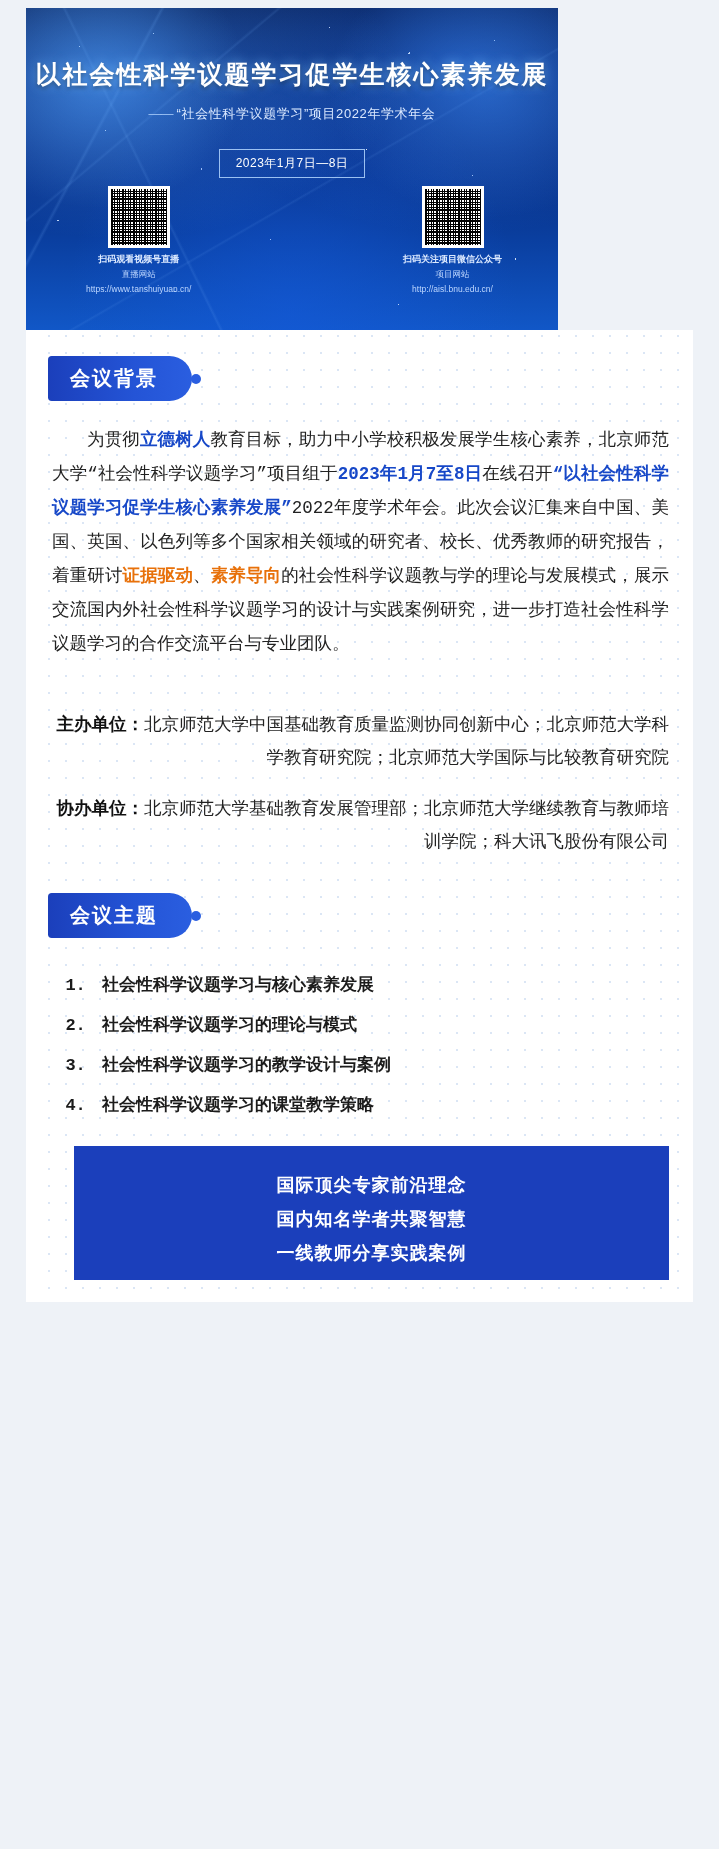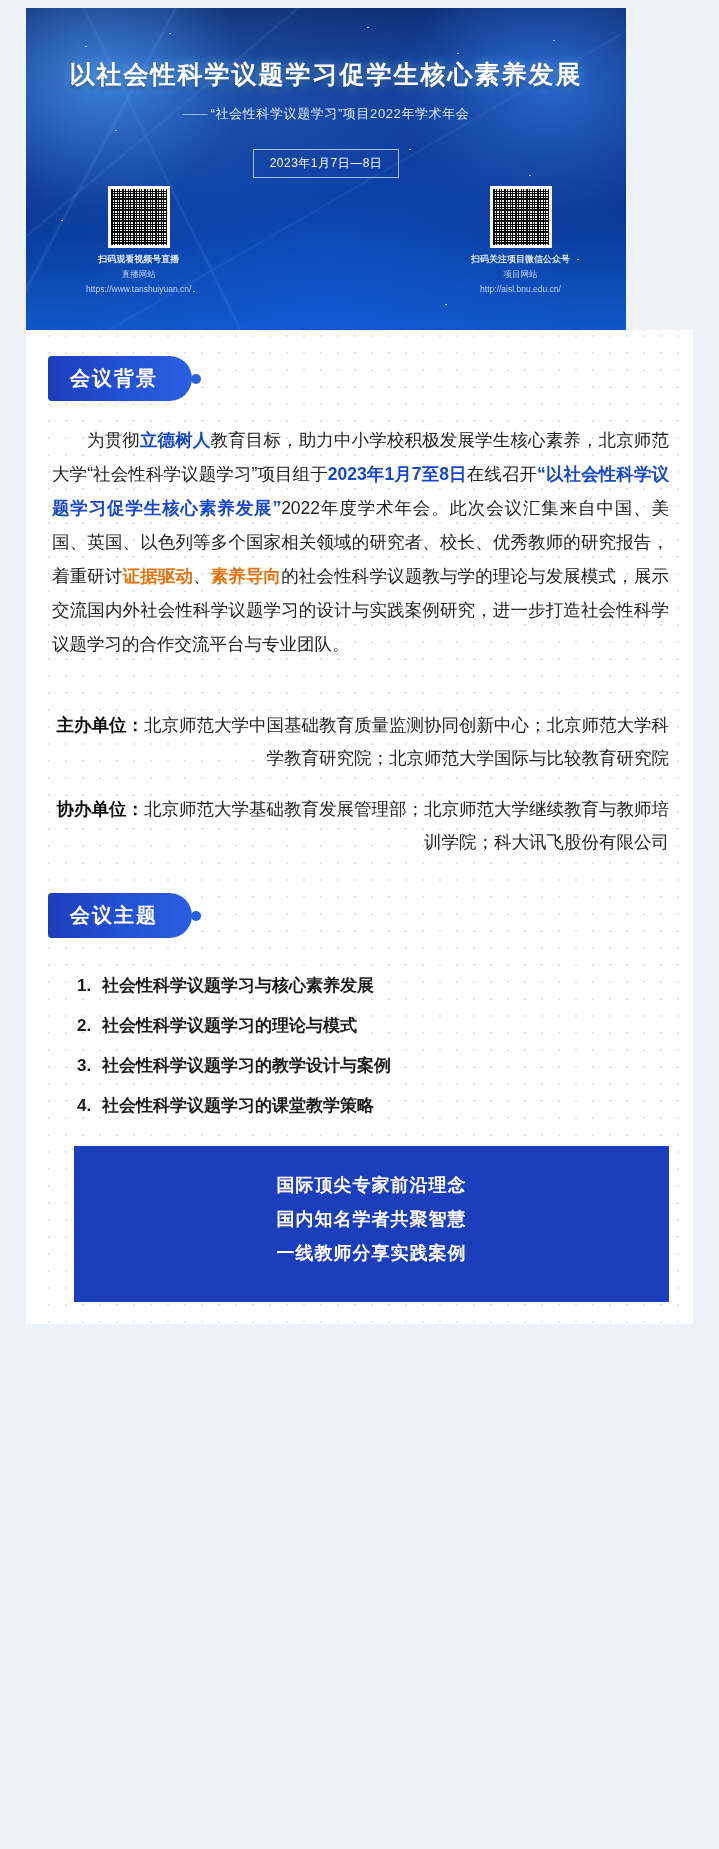--- a/index.html
+++ b/index.html
@@ -14,21 +14,21 @@
     width:719px;
     min-height:1849px;
     background:#eef2f7;
     position:relative;
     padding:8px 26px 0 26px;
   }
 
   
   .hero {
     position:relative;
-    width:600px;
+    width:532px;
     height:322px;
     background:
       radial-gradient(ellipse at 18% 22%, rgba(60,140,255,.55) 0%, rgba(60,140,255,0) 45%),
       radial-gradient(ellipse at 82% 18%, rgba(40,120,255,.45) 0%, rgba(40,120,255,0) 45%),
       radial-gradient(ellipse at 50% 95%, rgba(20,90,220,.55) 0%, rgba(20,90,220,0) 60%),
       linear-gradient(180deg,#06194a 0%,#082b7a 45%,#0a3fa0 72%,#1157c7 100%);
     overflow:hidden;
   }
   .hero .stars {
     position:absolute; inset:0;
@@ -150,21 +150,21 @@
     padding:9px 34px 9px 22px;
     border-radius:4px 24px 24px 4px;
   }
   .sec-head:after{
     content:"";
     position:absolute; right:-9px; top:50%; transform:translateY(-50%);
     width:10px; height:10px; border-radius:50%;
     background:#2a5ee0;
   }
 
-  .sec-body { padding:22px 24px 4px 26px; }
+  .sec-body { padding:22px 24px 4px 26px;font-family:Liberation Mono, monospace; }
 
   .para {
     font-size:17.5px;
     line-height:34px;
     color:#222;
     text-align:justify;
     text-justify:inter-ideograph;
     text-indent:2em;
   }
   .hl-blue { color:#1748c8; font-weight:bold; }
@@ -189,21 +189,21 @@
     color:#1b1b1b;
     line-height:40px;
     padding-left:6px;
   }
 
   .cta {
     margin:16px 24px 0 48px;
     background:#1b3fbb;
     color:#fff;
     text-align:center;
-    padding:22px 10px 32px 10px;
+    padding:22px 10px 10px 10px;
     font-size:18px;
     font-weight:bold;
     line-height:34px;
     letter-spacing:1px;
   }
   .spacer-bottom { height:22px; }
 </style>
 </head>
 <body>
 

